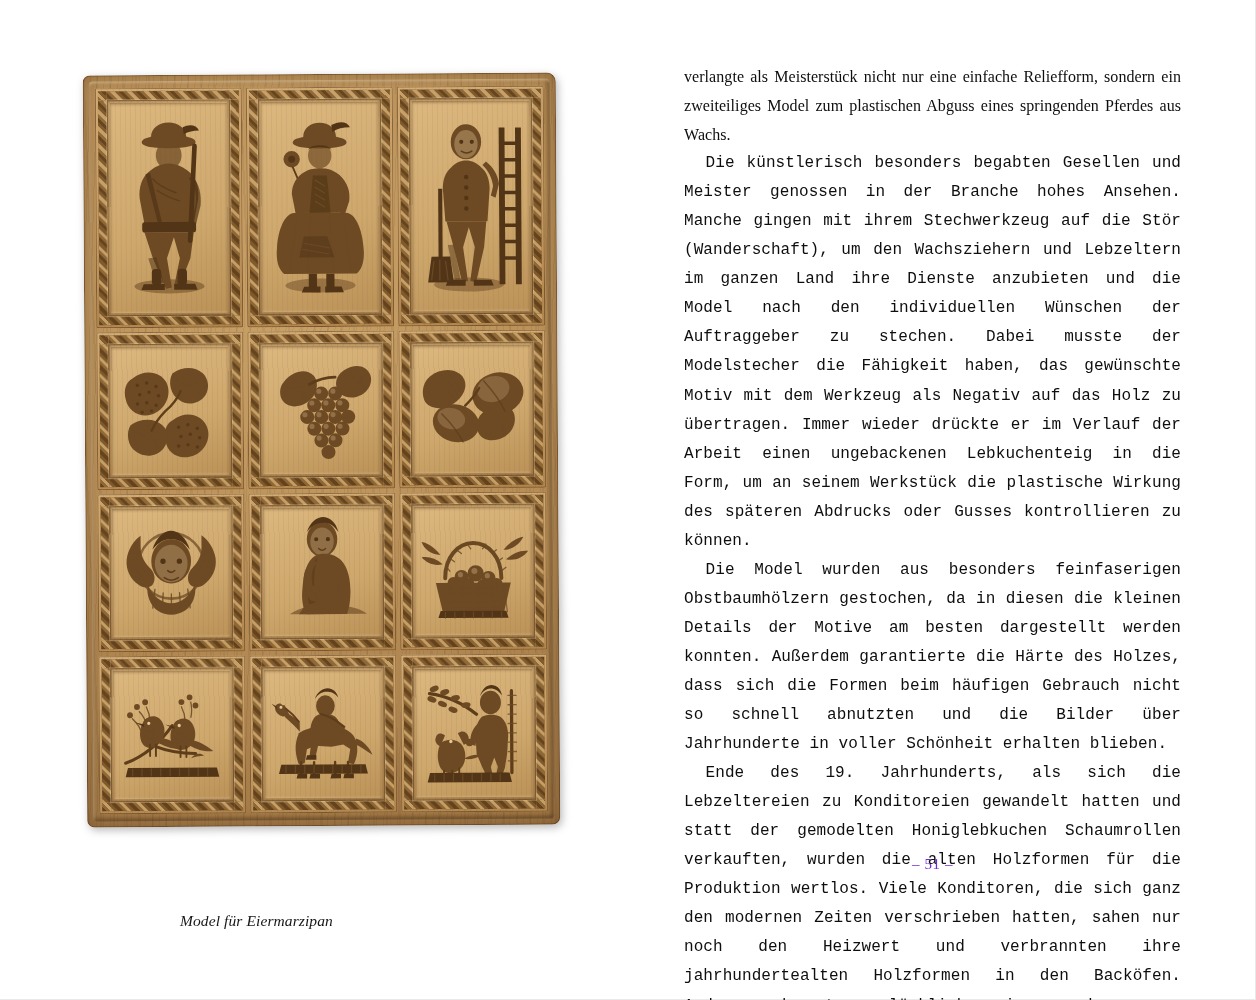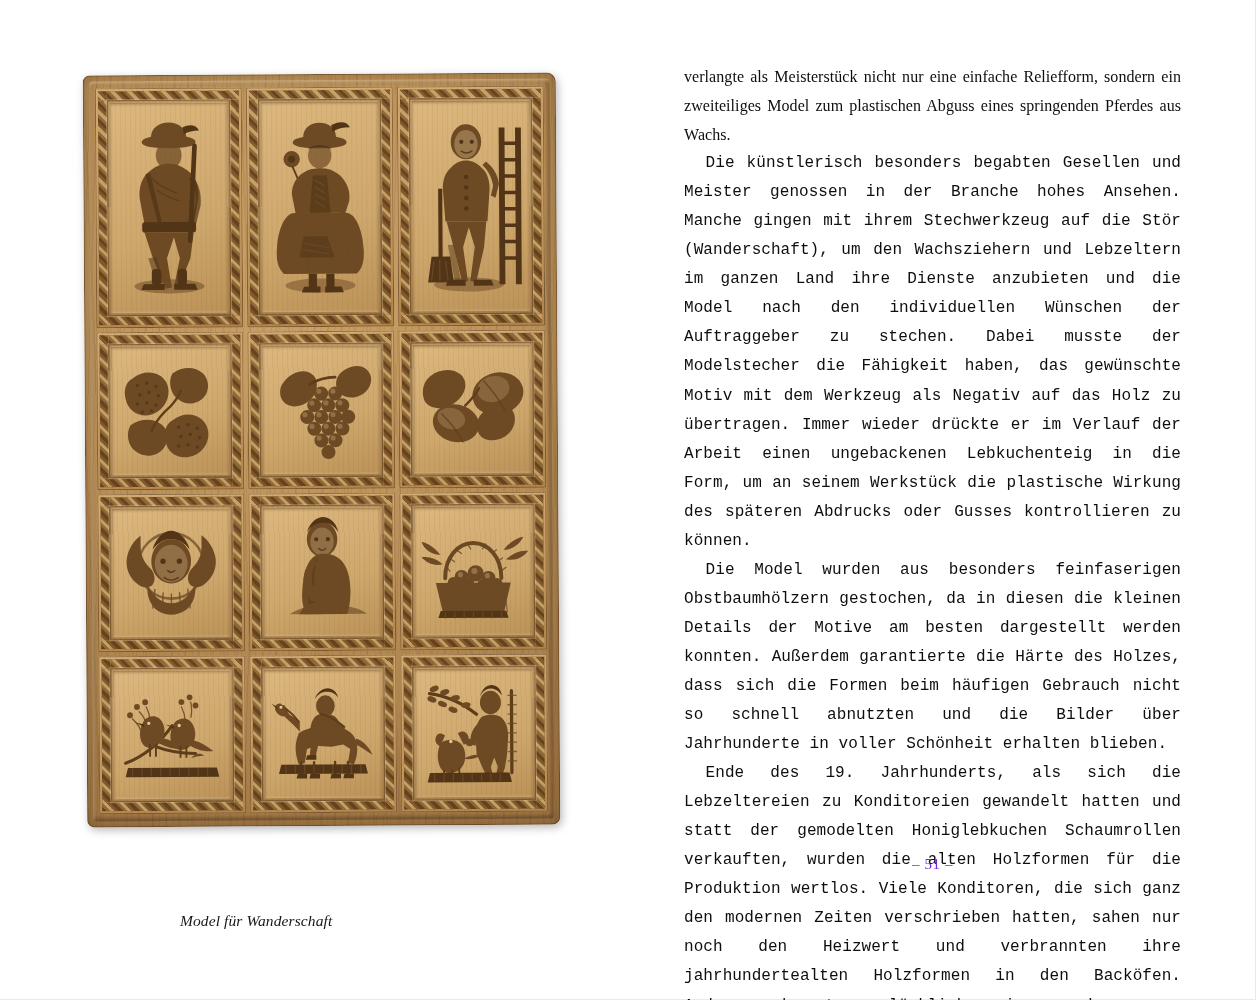--- a/index.html
+++ b/index.html
@@ -576,21 +576,21 @@
                 <path class="ink-d" d="M12 84h68l2 8H10z"></path>
                 <path class="ln-t" stroke="#dcb77e" d="M16 85v6M24 85v6M32 85v6M40 85v6M48 85v6M56 85v6M64 85v6M72 85v6" opacity=".85"></path>
               </svg>
             </div>
           </div>
 
         </div>
       </div>
     </div>
 
-    <div id="caption">Model für Wanderschaft</div>
+    <div id="caption">Model für Eiermarzipan</div>
   </div>
 
   <div id="text-column">
     <p>verlangte als Meisterstück nicht nur eine einfache Reliefform, sondern ein zweiteiliges Model zum plastischen Abguss eines springenden Pferdes aus Wachs.</p>
     <p class="indent">Die künstlerisch besonders begabten Gesellen und Meister genossen in der Branche hohes Ansehen. Manche gingen mit ihrem Stechwerkzeug auf die Stör (Wanderschaft), um den Wachsziehern und Lebzeltern im ganzen Land ihre Dienste anzubieten und die Model nach den individuellen Wünschen der Auftraggeber zu stechen. Dabei musste der Modelstecher die Fähigkeit haben, das gewünschte Motiv mit dem Werkzeug als Negativ auf das Holz zu übertragen. Immer wieder drückte er im Verlauf der Arbeit einen ungebackenen Lebkuchenteig in die Form, um an seinem Werkstück die plastische Wirkung des späteren Abdrucks oder Gusses kontrollieren zu können.</p>
     <p class="indent">Die Model wurden aus besonders feinfaserigen Obstbaumhölzern gestochen, da in diesen die kleinen Details der Motive am besten dargestellt werden konnten. Außerdem garantierte die Härte des Holzes, dass sich die Formen beim häufigen Gebrauch nicht so schnell abnutzten und die Bilder über Jahrhunderte in voller Schönheit erhalten blieben.</p>
     <p class="indent">Ende des 19. Jahrhunderts, als sich die Lebzeltereien zu Konditoreien gewandelt hatten und statt der gemodelten Honiglebkuchen Schaumrollen verkauften, wurden die alten Holzformen für die Produktion wertlos. Viele Konditoren, die sich ganz den modernen Zeiten verschrieben hatten, sahen nur noch den Heizwert und verbrannten ihre jahrhundertealten Holzformen in den Backöfen. Andere, darunter glücklicherweise auch unsere Vorgänger in Pfaffenhofen, gossen die Lebzeltenmodel mit Wachs aus und verkauften die Reliefbilder als Wandschmuck.</p>
   </div>
 
   <div id="folio">– 51 –</div>

